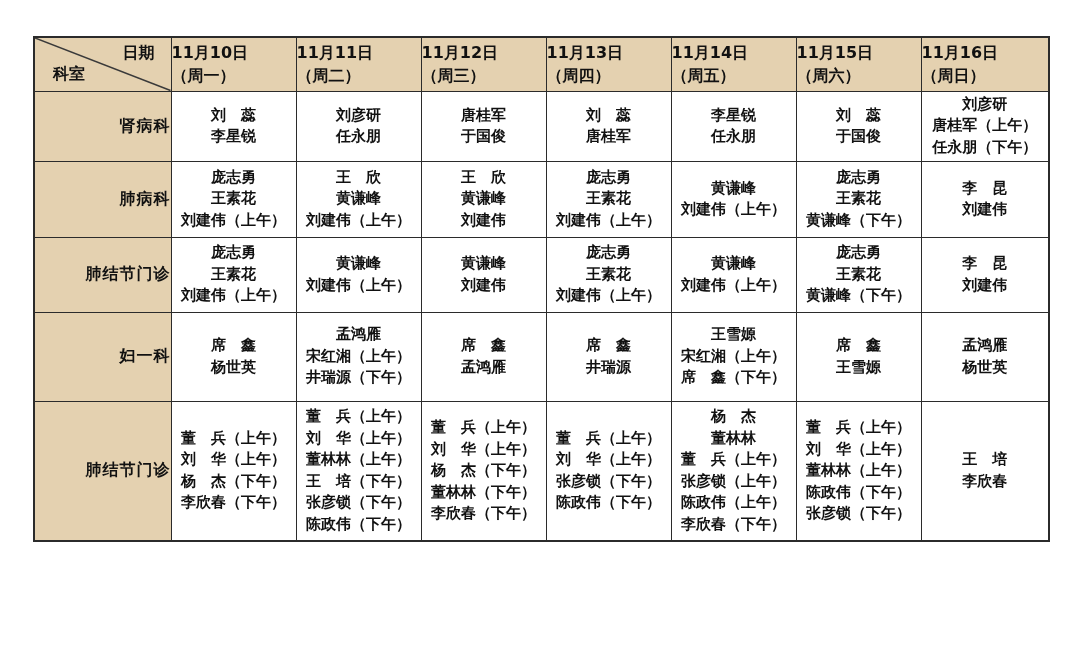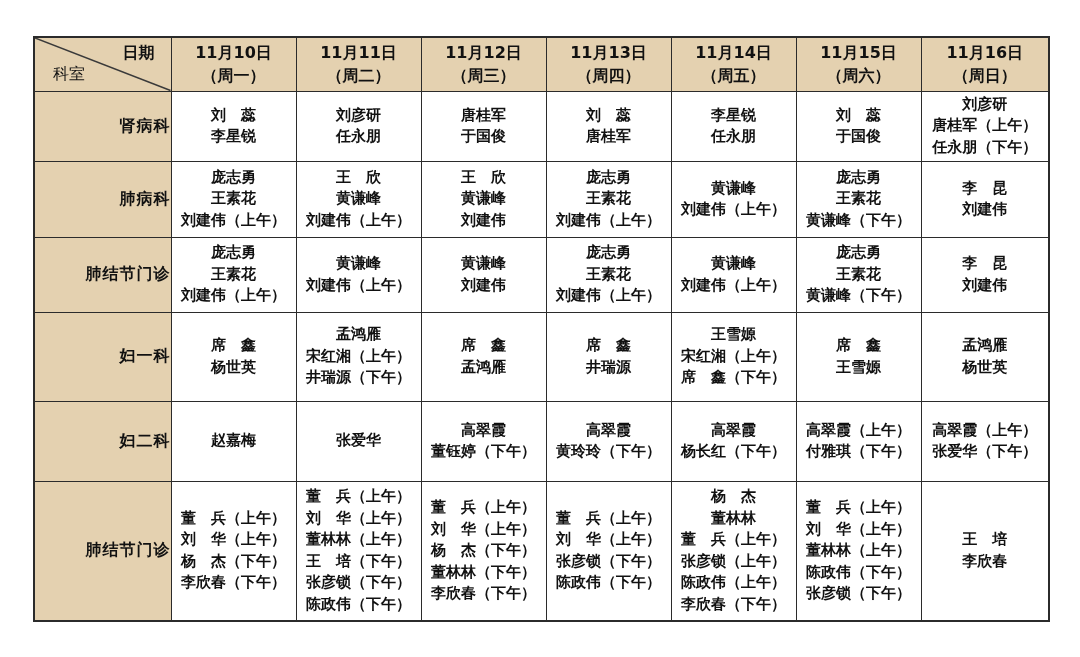--- a/index.html
+++ b/index.html
@@ -27,21 +27,21 @@
     overflow: hidden;
   }
   th.corner, th.dept, th.day-head {
     background: #e4d1b0;
     color: #111111;
   }
   th.day-head {
     font-size: 16px;
     font-weight: 700;
     line-height: 23px;
-    text-align: center;
+    text-align: left;
     vertical-align: middle;
   }
   th.dept {
     font-size: 16px;
     font-weight: 700;
     text-align: right;
     vertical-align: middle;
     letter-spacing: 1px;
   }
   td.cell {
@@ -68,21 +68,21 @@
     right: 16px;
     font-size: 16px;
     font-weight: 700;
     color: #111111;
   }
   .corner-dept {
     position: absolute;
     bottom: 6px;
     left: 18px;
     font-size: 16px;
-    font-weight: 400;
+    font-weight: 700;
     color: #111111;
   }
   tr.r-head   { height: 54px; }
   tr.r-shen   { height: 70px; }
   tr.r-fei    { height: 76px; }
   tr.r-feijie { height: 75px; }
   tr.r-fu1    { height: 89px; }
   tr.r-fu2    { height: 80px; }
   tr.r-zhiwei { height: 140px; }
 </style>
@@ -217,35 +217,20 @@
 井瑞源</td>
       <td class="cell">王雪嫄
 宋红湘（上午）
 席　鑫（下午）</td>
       <td class="cell">席　鑫
 王雪嫄</td>
       <td class="cell">孟鸿雁
 杨世英</td>
     </tr>
 
-    <tr class="r-fu2">
-      <th class="dept">妇二科</th>
-      <td class="cell">赵嘉梅</td>
-      <td class="cell">张爱华</td>
-      <td class="cell">高翠霞
-董钰婷（下午）</td>
-      <td class="cell">高翠霞
-黄玲玲（下午）</td>
-      <td class="cell">高翠霞
-杨长红（下午）</td>
-      <td class="cell">高翠霞（上午）
-付雅琪（下午）</td>
-      <td class="cell">高翠霞（上午）
-张爱华（下午）</td>
-    </tr>
 
     <tr class="r-zhiwei">
       <th class="dept">肺结节门诊</th>
       <td class="cell">董　兵（上午）
 刘　华（上午）
 杨　杰（下午）
 李欣春（下午）</td>
       <td class="cell">董　兵（上午）
 刘　华（上午）
 董林林（上午）

